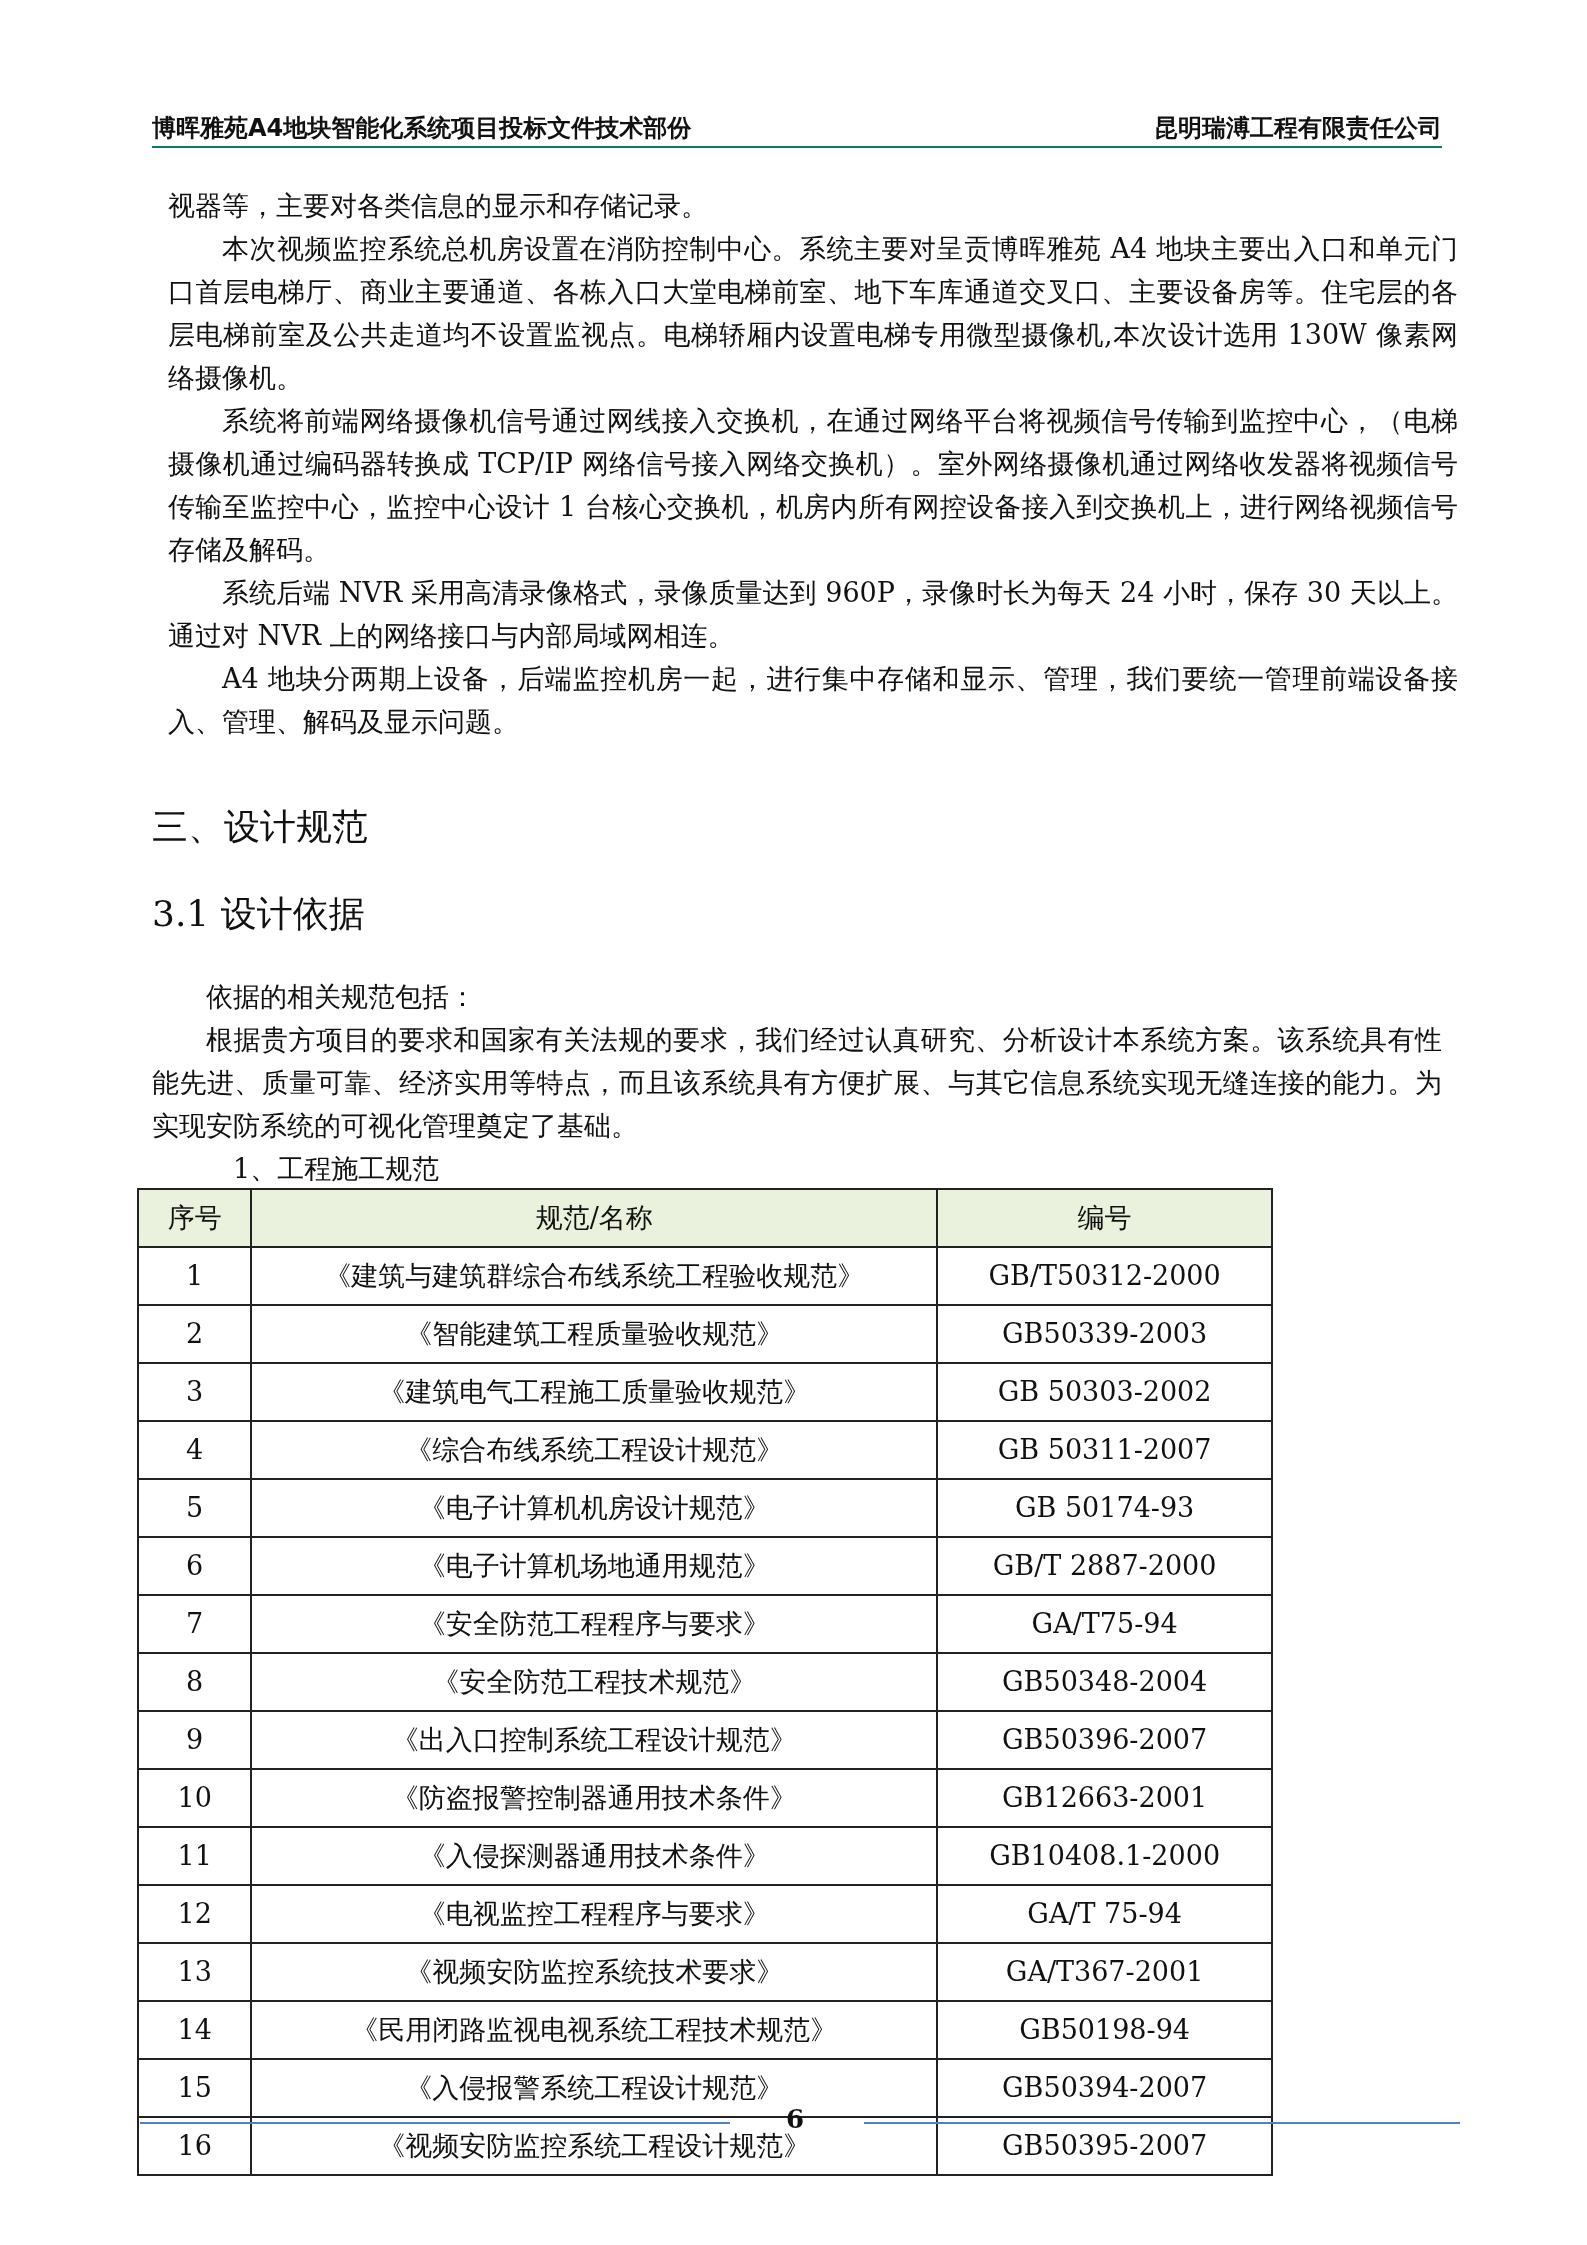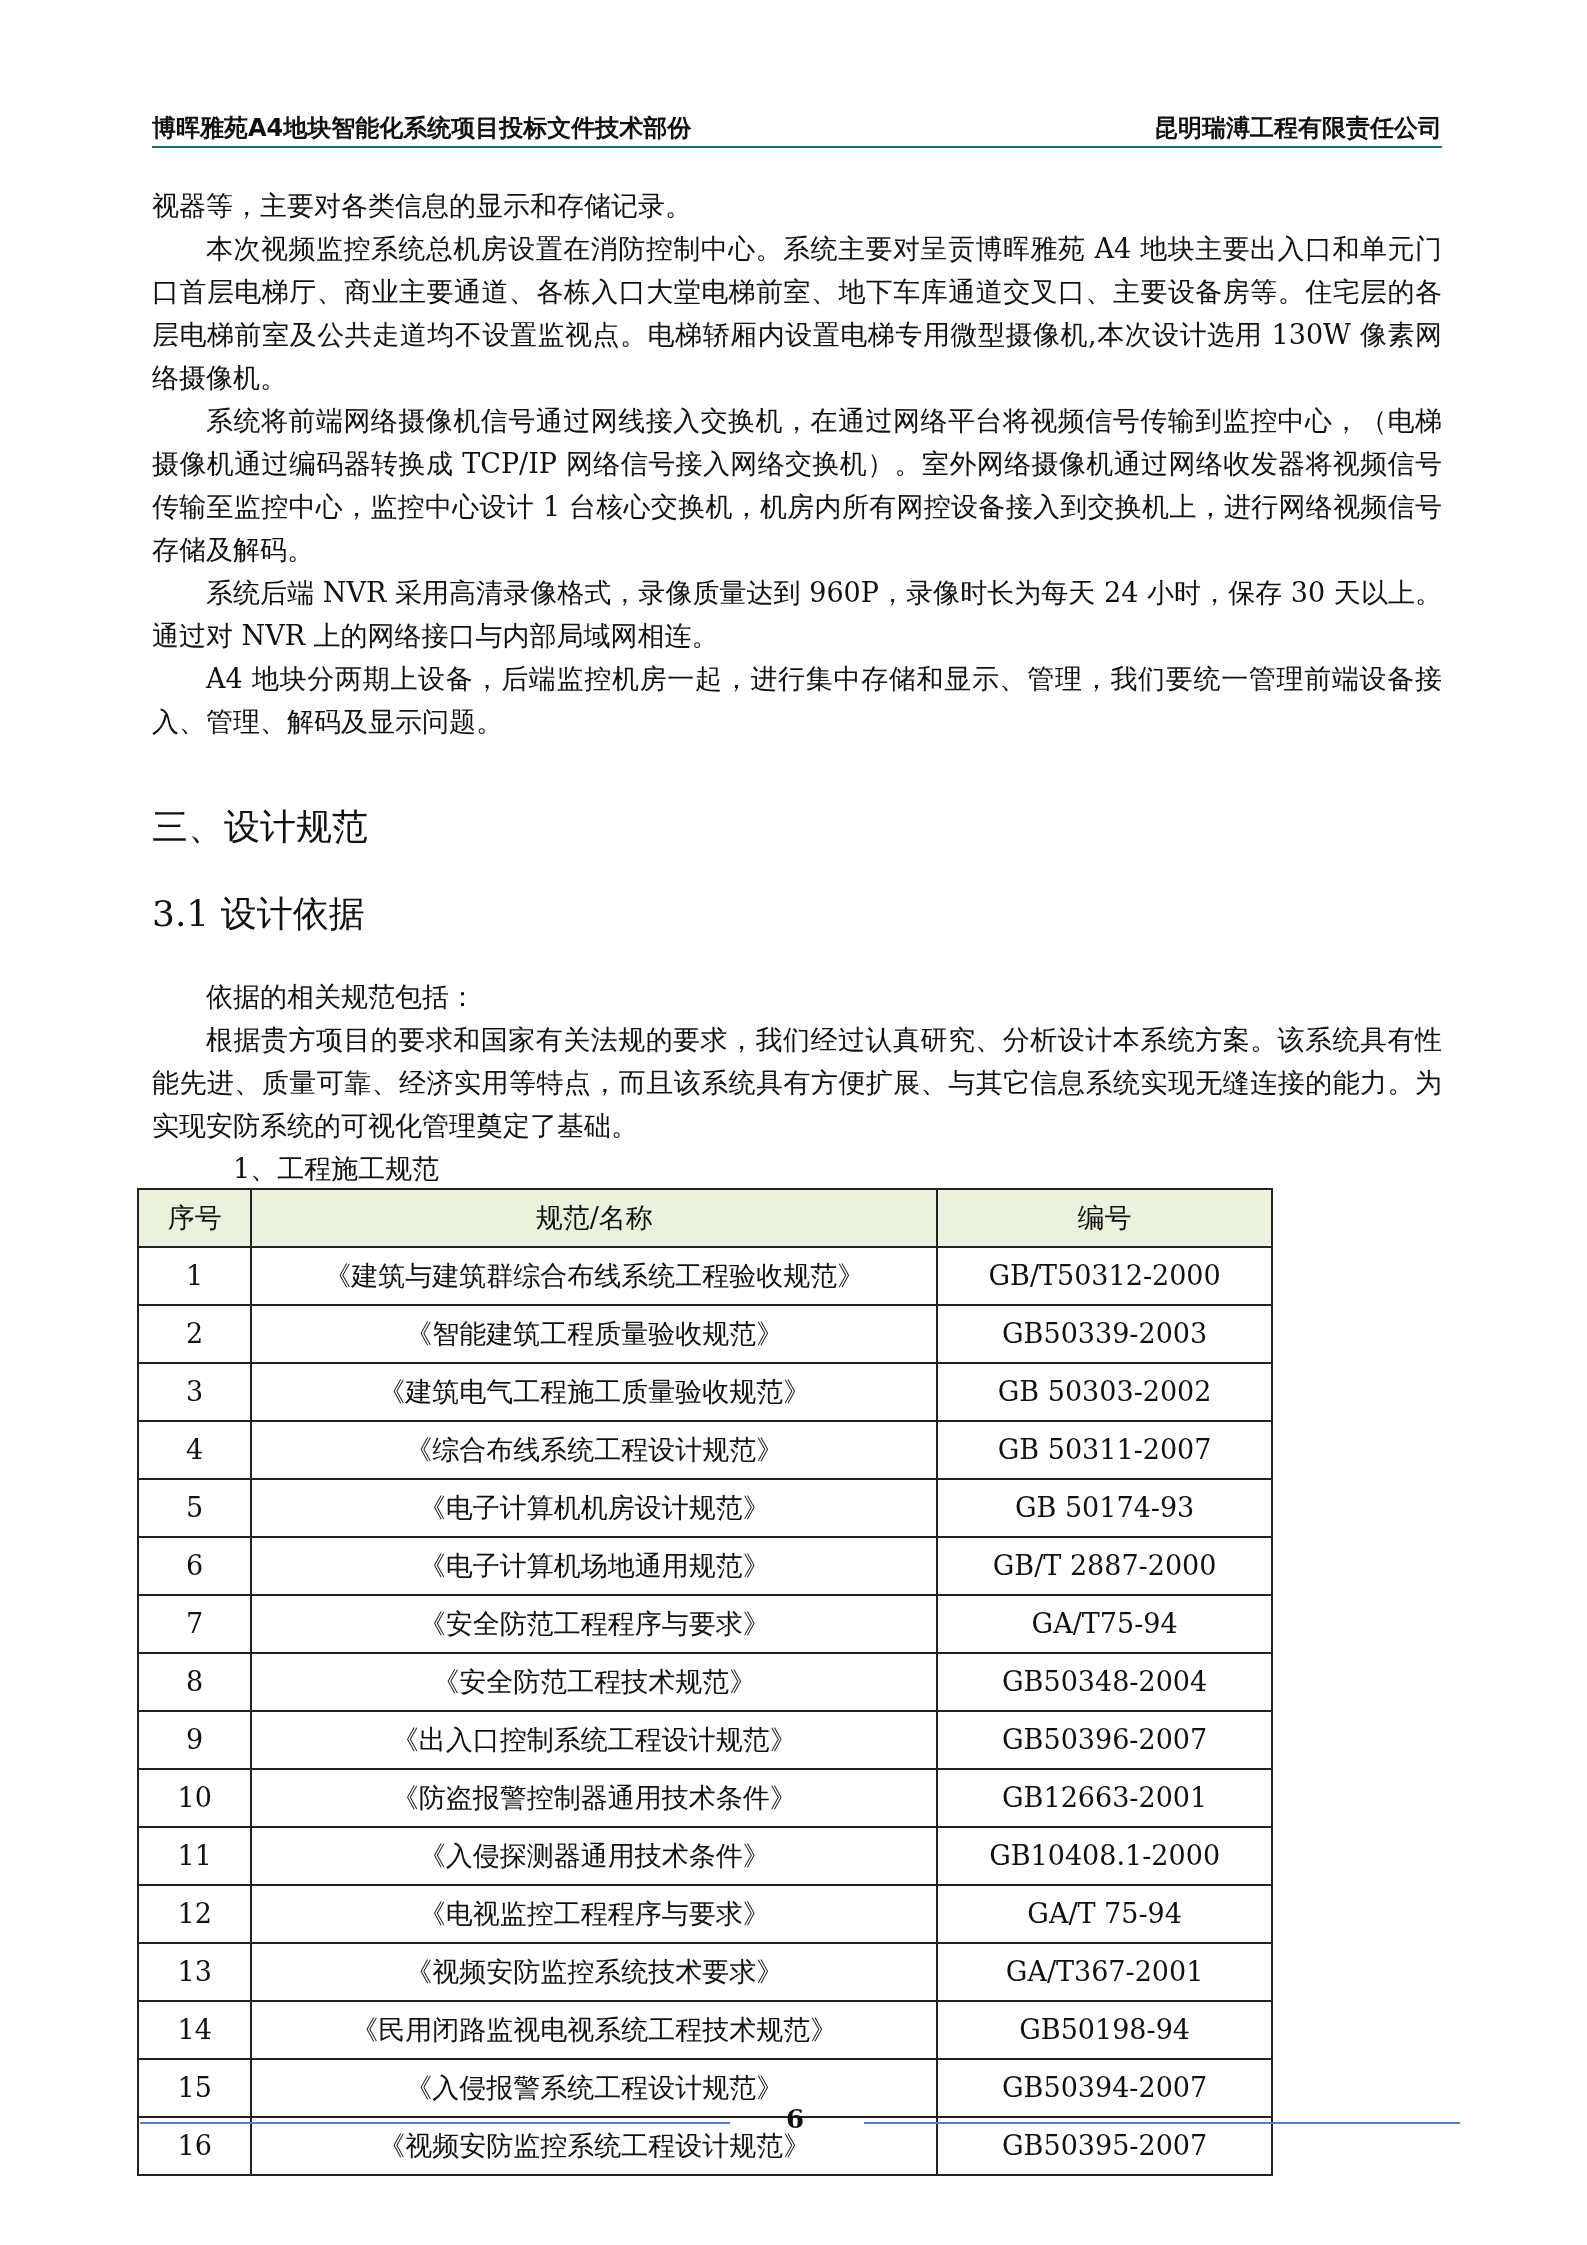--- a/index.html
+++ b/index.html
@@ -16,35 +16,35 @@
     .indent { text-indent:2em; }
     .h1 { position:absolute; left:152px; top:803px; font-size:36px; line-height:48px; margin:0; font-weight:normal; }
     .h2 { position:absolute; left:152px; top:890px; font-size:36px; line-height:48px; margin:0; font-weight:normal; }
     table.spec { position:absolute; left:137px; top:1188px; width:1136px; border-collapse:collapse;
                  font-size:27px; }
     table.spec td, table.spec th { border:2px solid #222; height:40px; padding:8px; text-align:center;
                  font-weight:normal; line-height:40px; }
     table.spec th { background:#eaf1dd; }
     .col-no { width:99px; }
     .col-name { width:705px; }
-    .col-code { width:326px;border-radius:9px; }
+    .col-code { width:326px; }
     .footer { position:absolute; left:140px; top:2110px; width:1320px; height:30px; }
     .footer .line-l { position:absolute; left:0; top:12px; width:590px; height:0; border-top:2px solid #4f81bd; }
     .footer .line-r { position:absolute; left:724px; top:12px; width:596px; height:0; border-top:2px solid #4f81bd; }
     .footer .page { position:absolute; left:615px; width:80px; top:-6px; text-align:center; font-size:26px; font-weight:bold; }
   </style>
 </head>
 <body>
 
 <div class="header">
   <span class="left">博晖雅苑A4地块智能化系统项目投标文件技术部份</span>
   <span class="right">昆明瑞溥工程有限责任公司</span>
 </div>
 
-<div class="body-text" style="top:184px;">
+<div class="body-text" style="top:184px;margin-left:16px;">
   <p>视器等，主要对各类信息的显示和存储记录。</p>
   <p class="indent">本次视频监控系统总机房设置在消防控制中心。系统主要对呈贡博晖雅苑 A4 地块主要出入口和单元门口首层电梯厅、商业主要通道、各栋入口大堂电梯前室、地下车库通道交叉口、主要设备房等。住宅层的各层电梯前室及公共走道均不设置监视点。电梯轿厢内设置电梯专用微型摄像机,本次设计选用 130W 像素网络摄像机。</p>
   <p class="indent">系统将前端网络摄像机信号通过网线接入交换机，在通过网络平台将视频信号传输到监控中心，（电梯摄像机通过编码器转换成 TCP/IP 网络信号接入网络交换机）。室外网络摄像机通过网络收发器将视频信号传输至监控中心，监控中心设计 1 台核心交换机，机房内所有网控设备接入到交换机上，进行网络视频信号存储及解码。</p>
   <p class="indent">系统后端 NVR 采用高清录像格式，录像质量达到 960P，录像时长为每天 24 小时，保存 30 天以上。通过对 NVR 上的网络接口与内部局域网相连。</p>
   <p class="indent">A4 地块分两期上设备，后端监控机房一起，进行集中存储和显示、管理，我们要统一管理前端设备接入、管理、解码及显示问题。</p>
 </div>
 
 <h1 class="h1">三、设计规范</h1>
 <h2 class="h2">3.1 设计依据</h2>
 

